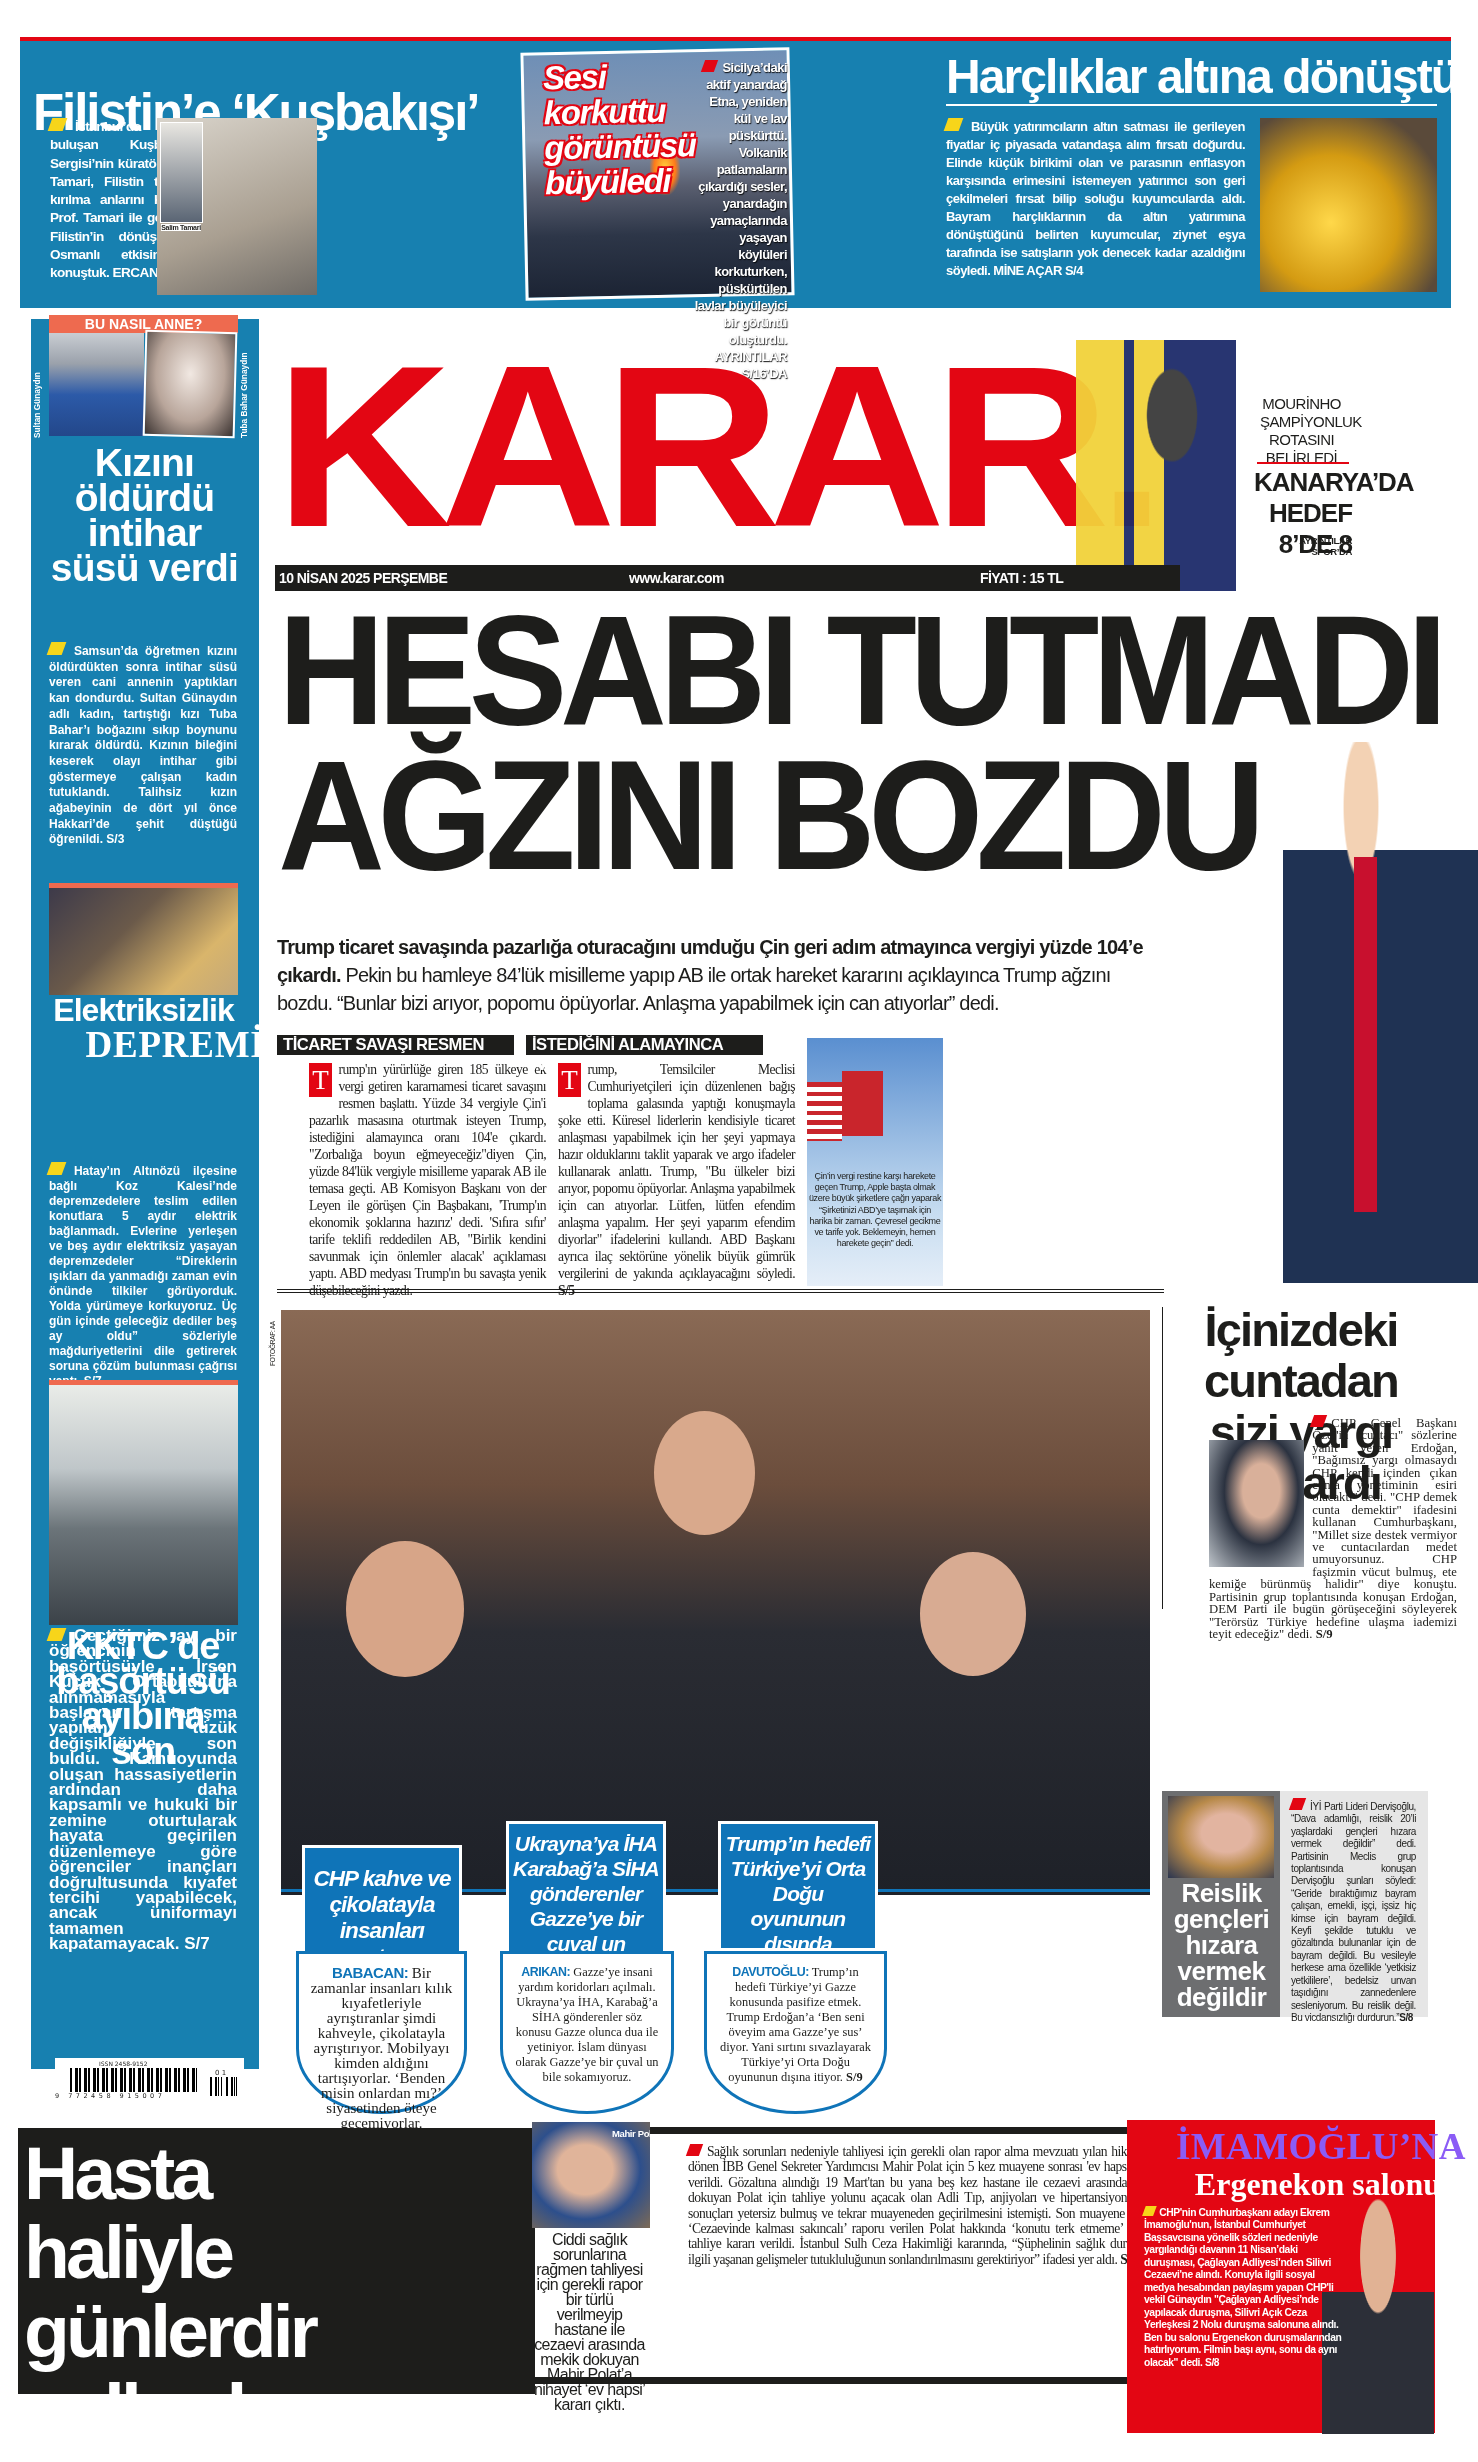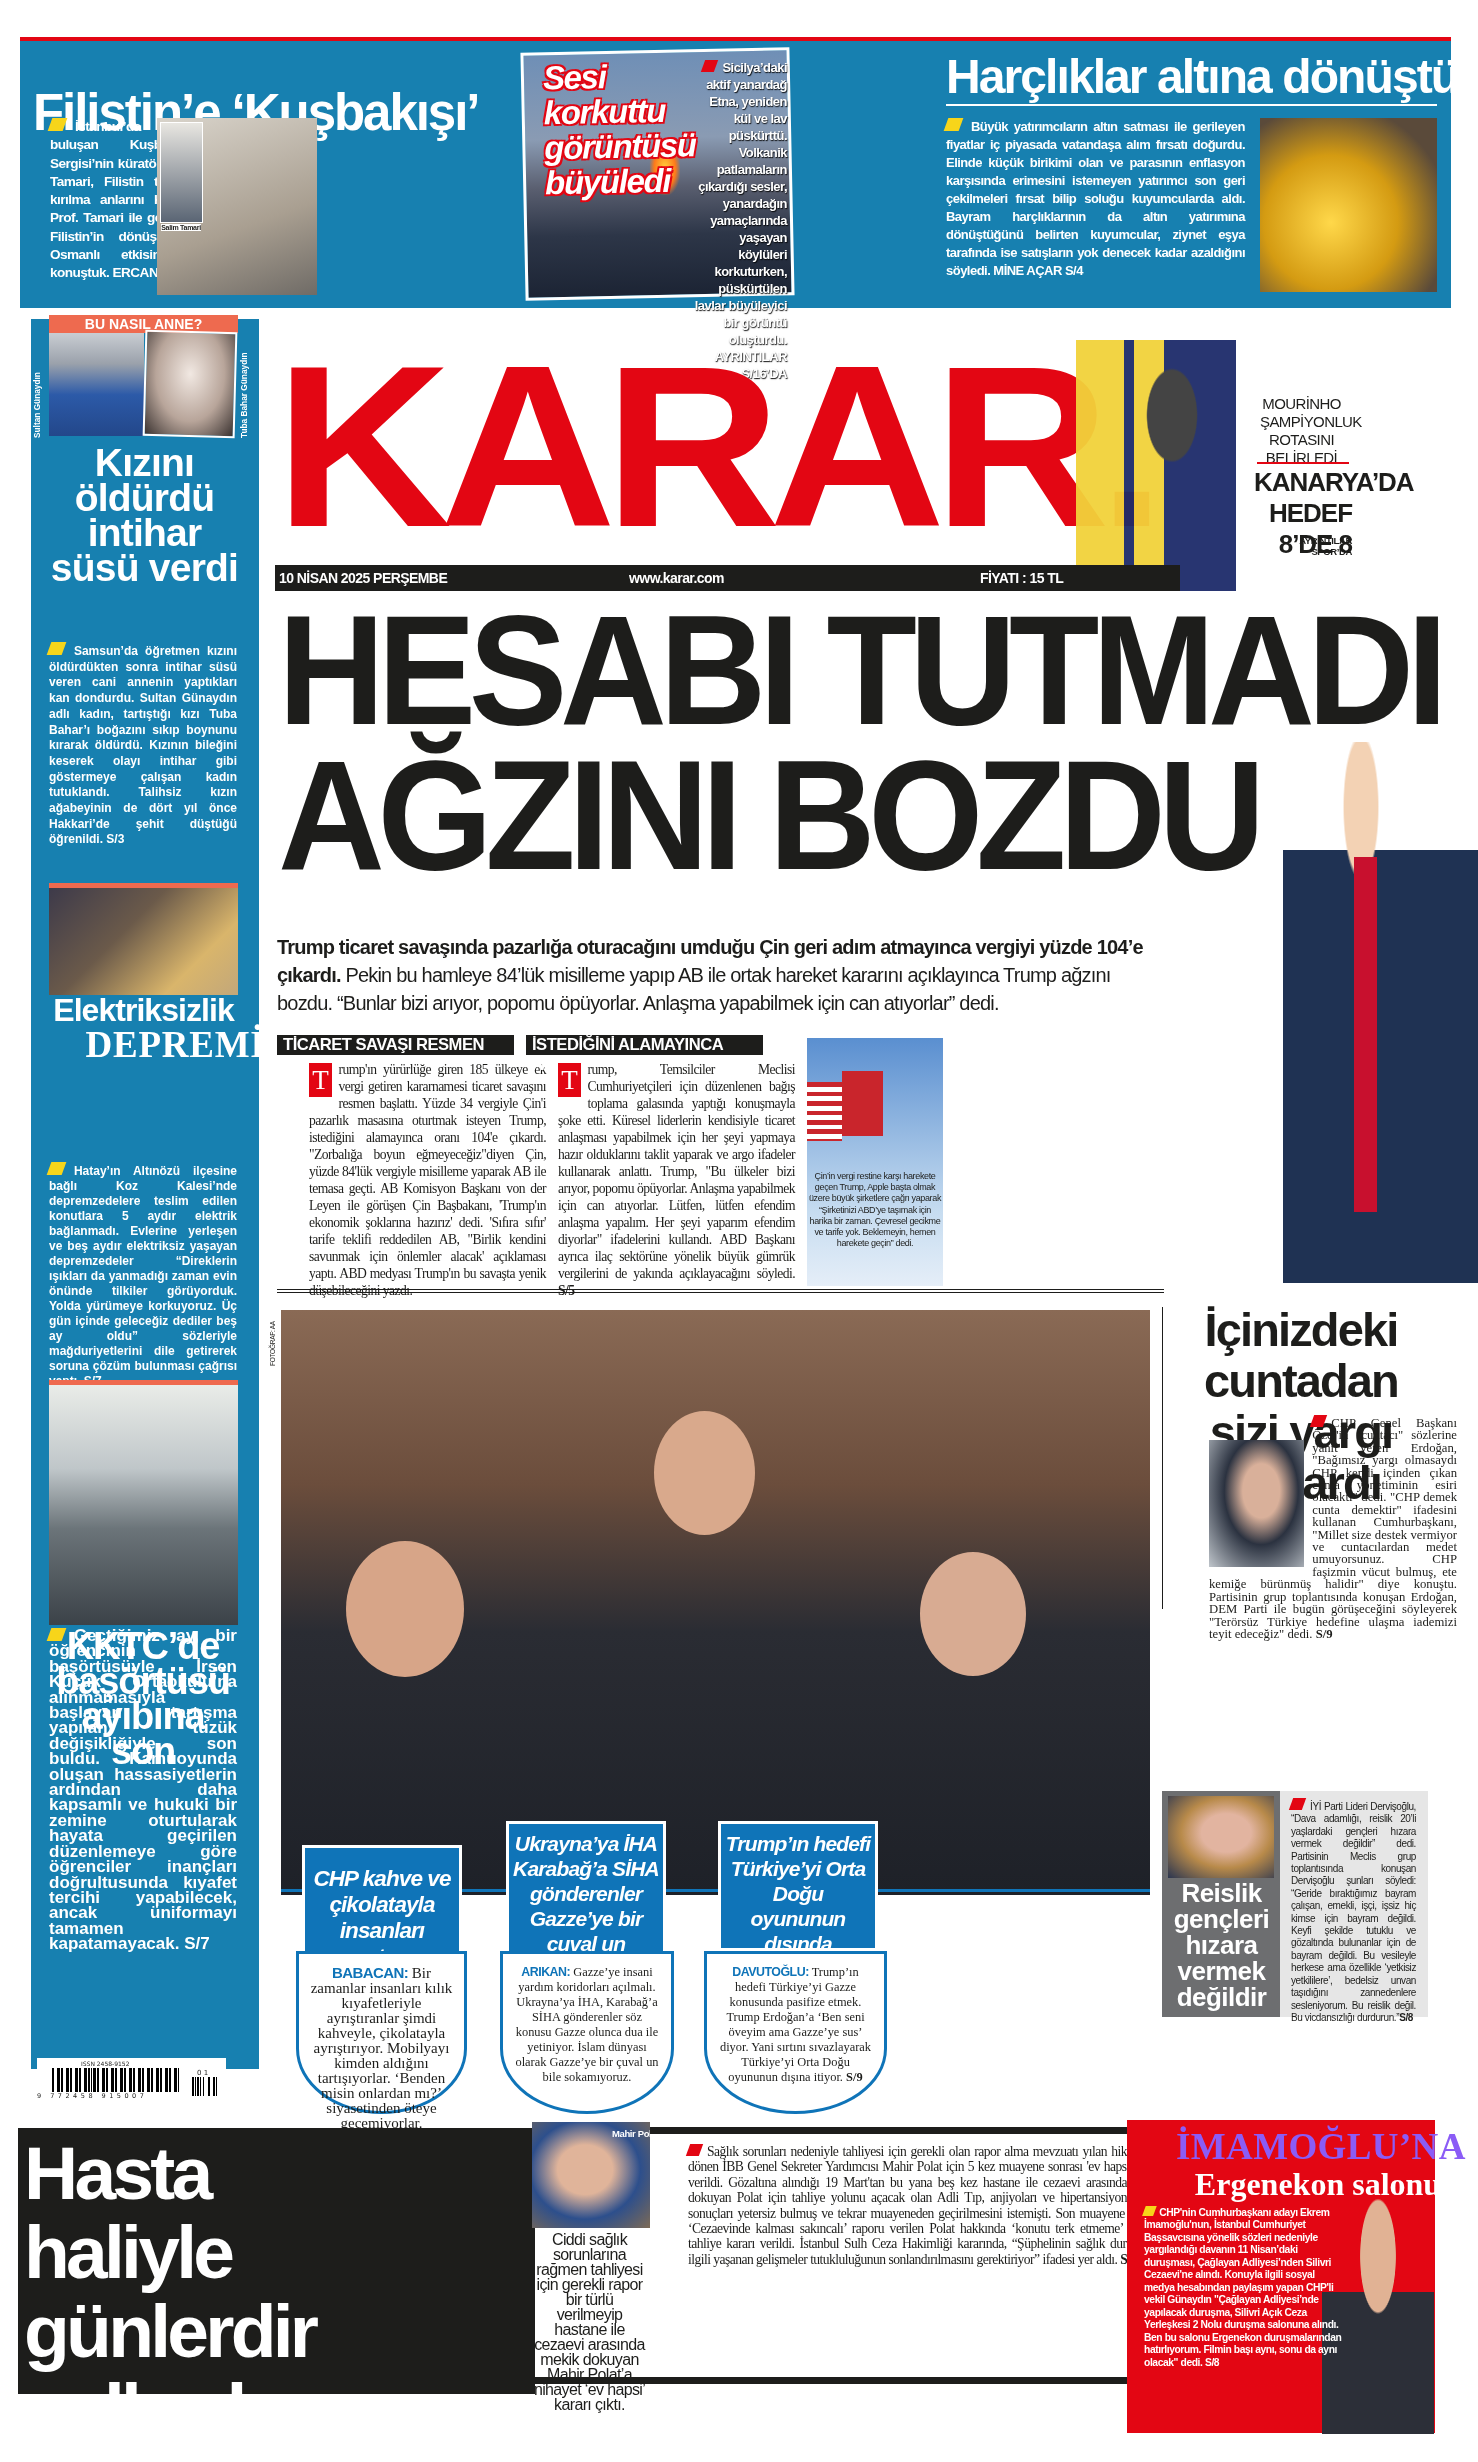--- a/index.html
+++ b/index.html
@@ -80,21 +80,21 @@
 <div class="abs white just" style="left:49px;top:1162px;width:188px;font-weight:700;font-size:12px;line-height:15px;">
   <span class="bullet-y"></span><span>Hatay’ın Altınözü ilçesine bağlı Koz Kalesi’nde depremzedelere teslim edilen konutlara 5 aydır elektrik bağlanmadı. Evlerine yerleşen ve beş aydır elektriksiz yaşayan depremzedeler “Direklerin ışıkları da yanmadığı zaman evin önünde tilkiler görüyorduk. Yolda yürümeye korkuyoruz. Üç gün içinde geleceğiz dediler beş ay oldu” sözleriyle mağduriyetlerini dile getirerek soruna çözüm bulunması çağrısı yaptı. S/7</span>
 </div>
 
 <div class="abs" style="left:49px;top:1380px;width:189px;height:245px;border-top:5.3px solid #ee6a4f;background:linear-gradient(180deg,#e9ece8 0%,#bfc6c9 35%,#6b7479 60%,#3b4248 100%);"></div>
 <div class="abs white" style="left:47px;top:1629px;width:192px;font-weight:900;font-size:38px;line-height:35px;text-align:center;letter-spacing:-0.03em;">KKTC’de başörtüsü ayıbına son</div>
 <div class="abs white just" style="left:49px;top:1628px;width:188px;font-weight:700;font-size:17px;line-height:15.4px;">
   <span class="bullet-y"></span><span>Geçtiğimiz ay, bir öğrencinin başörtüsüyle İrsen Küçük Ortaokulu’na alınmamasıyla başlayan tartışma yapılan tüzük değişikliğiyle son buldu. Kamuoyunda oluşan hassasiyetlerin ardından daha kapsamlı ve hukuki bir zemine oturtularak hayata geçirilen düzenlemeye göre öğrenciler inançları doğrultusunda kıyafet tercihi yapabilecek, ancak üniformayı tamamen kapatamayacak. S/7</span>
 </div>
 
-<div class="abs" style="left:37px;top:2058px;width:189px;height:41px;background:#fff;">
+<div class="abs" style="left:55px;top:2058px;width:189px;height:41px;background:#fff;">
   <div class="abs" style="left:44px;top:1.8px;font-size:6px;font-family:'DejaVu Sans',sans-serif;">ISSN 2458-9152</div>
   <div class="abs" style="left:15px;top:10px;width:127px;height:24px;background:repeating-linear-gradient(90deg,#000 0 1.8px,#fff 1.8px 3px,#000 3px 3.5px,#fff 3.5px 5.3px,#000 5.3px 7.7px,#fff 7.7px 9px);"></div>
   <div class="abs" style="left:155px;top:19px;width:27px;height:19px;background:repeating-linear-gradient(90deg,#000 0 1.8px,#fff 1.8px 3px,#000 3px 3.5px,#fff 3.5px 5.3px);"></div>
   <div class="abs" style="left:160px;top:10.6px;font-size:7px;font-family:'DejaVu Sans',sans-serif;">0 1</div>
   <div class="abs" style="left:0;top:34px;font-size:6.5px;letter-spacing:3.5px;font-family:'DejaVu Sans',sans-serif;white-space:nowrap;">9 772458 915007</div>
 </div>
 
 <div class="abs" id="logo">KARAR.</div>
 <div class="abs" style="left:1076px;top:340px;width:160px;height:251px;background:radial-gradient(ellipse at 60% 30%,#3a3a3a 0 18%,transparent 19%),linear-gradient(90deg,#f2d23b 0 30%,#1d2b6a 30% 36%,#f2d23b 36% 55%,#1d2b6a 55% 100%);opacity:0.95;"></div>
 <div class="abs cond" style="left:1260px;top:395px;width:83px;font-size:15px;line-height:18px;font-weight:400;text-align:center;">MOURİNHO ŞAMPİYONLUK ROTASINI BELİRLEDİ</div>

